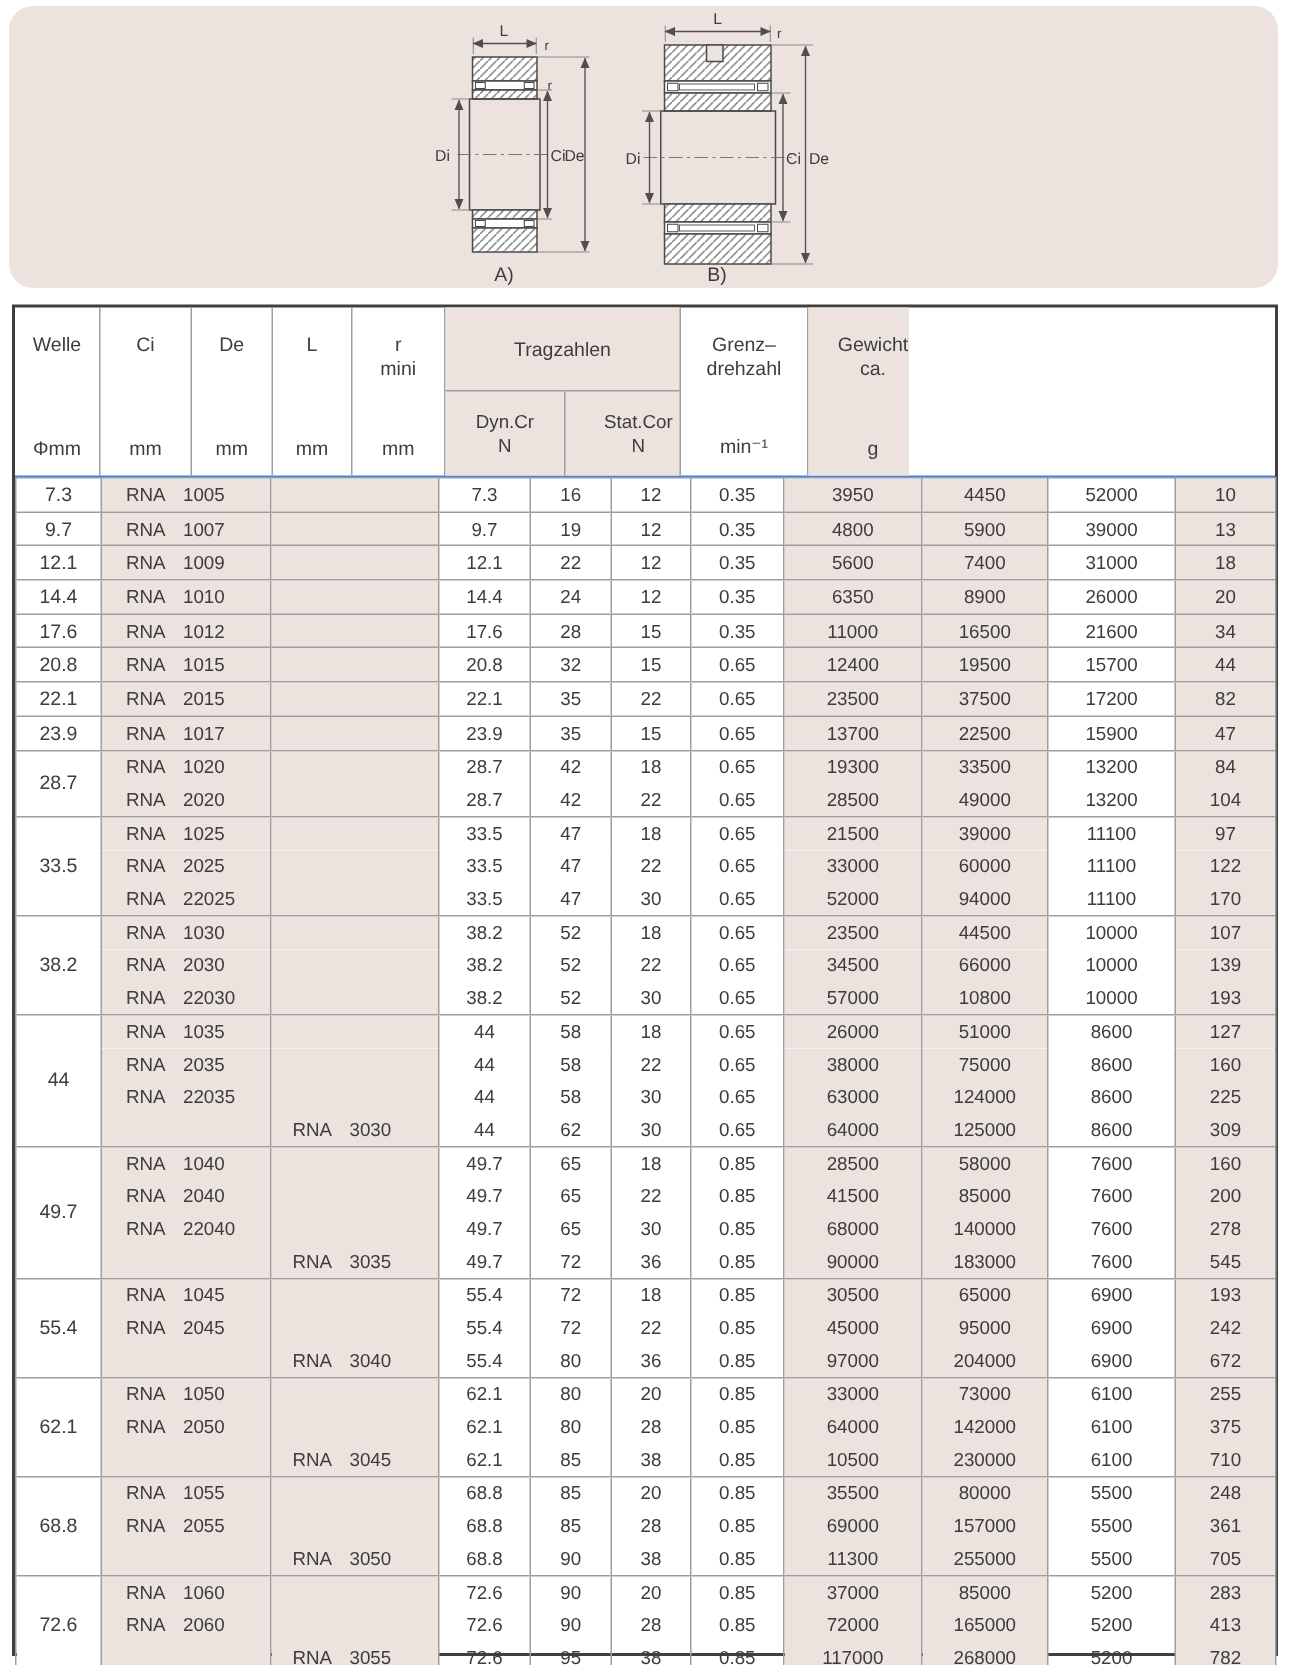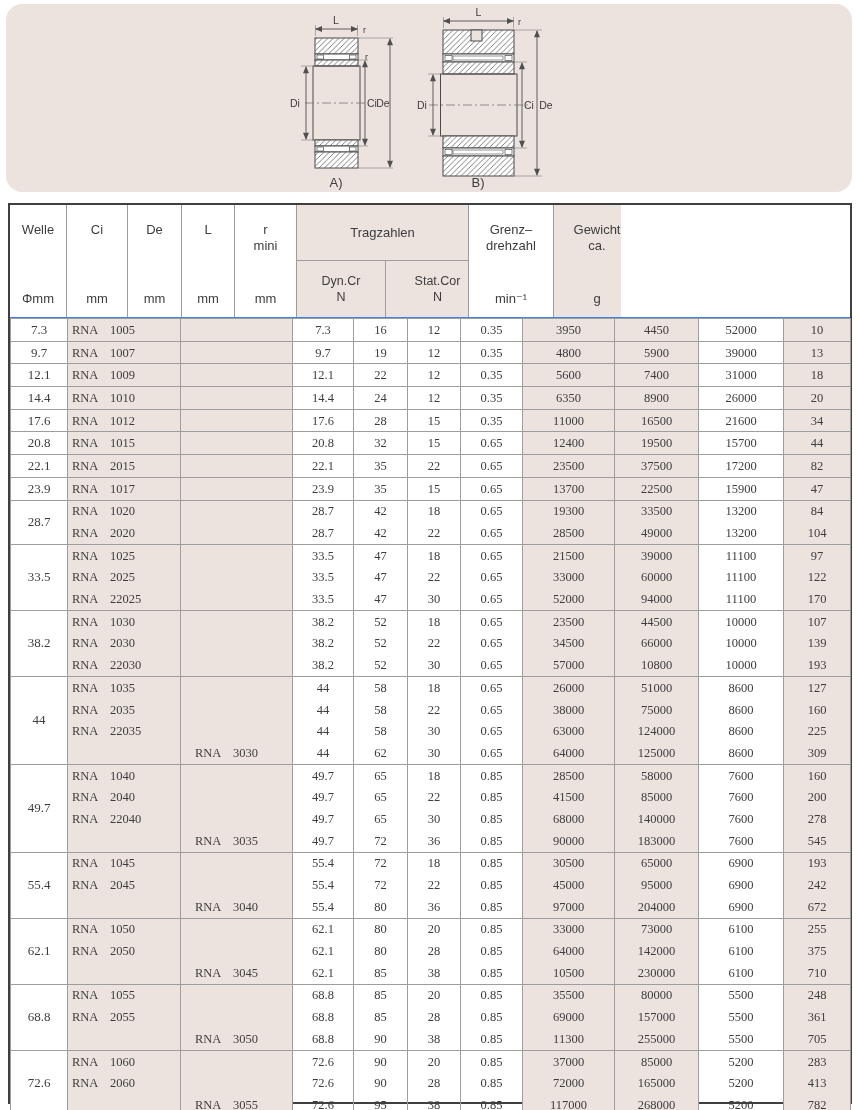--- a/index.html
+++ b/index.html
@@ -24,31 +24,31 @@
   .hband{display:flex;align-items:center;justify-content:center;border-bottom:1px solid #9d9d9d;}
   .hb-bez{height:38px;}
   .hb-trag{height:55px;}
   .hsub{flex:1;display:flex;}
   .hsubcell{display:flex;align-items:center;justify-content:center;text-align:center;font-size:12.5px;}
   .hsubcell.nob,.hcol.nob{border-right:none;padding-left:21px;}
   .pre{white-space:pre-line;line-height:16px;}
 
   .w-welle{width:57px}.w-bez{width:225px}.w-ba{width:113px}.w-bb{width:112px}
   .w-ci{width:61px}.w-de{width:54px}.w-l{width:53px}.w-r{width:62px}
-  .w-trag{width:172px}.w-dyn{width:92px}.w-stat{width:84px}.w-grenz{width:85px}.w-gew{width:67px}
-
-  .tbodywrap{height:784px;font-family:Liberation Serif, serif;}
+  .w-trag{width:157px}.w-dyn{width:92px}.w-stat{width:84px}.w-grenz{width:85px}.w-gew{width:67px}
+
+  .tbodywrap{height:784px;}
   table{border-collapse:collapse;table-layout:fixed;width:840px;height:784px;}
   td{border-left:1px solid #9d9d9d;border-right:1px solid #9d9d9d;border-top:none;border-bottom:none;
      font-size:12.5px;padding:0;text-align:center;vertical-align:middle;overflow:hidden;
      height:21.7px;line-height:14px;}
   tr.grp-first td{border-top:1px solid #9d9d9d;}
   .c-welle{font-size:13px;background:#fff;}
   .c-desig{text-align:left;background:#ece3df;}
-  .c-da{padding-left:4px;}
+  .c-da{padding-left:16px;}
   .c-db{padding-left:14px;}
   .c-desig .ds{display:inline-block;width:38px;}
   .c-dyn,.c-stat,.c-gew{background:#ece3df;}
   .c-ci,.c-dyn{border-left-color:#868686;}
 </style>
 </head>
 <body>
 
 <div id="page">
 

